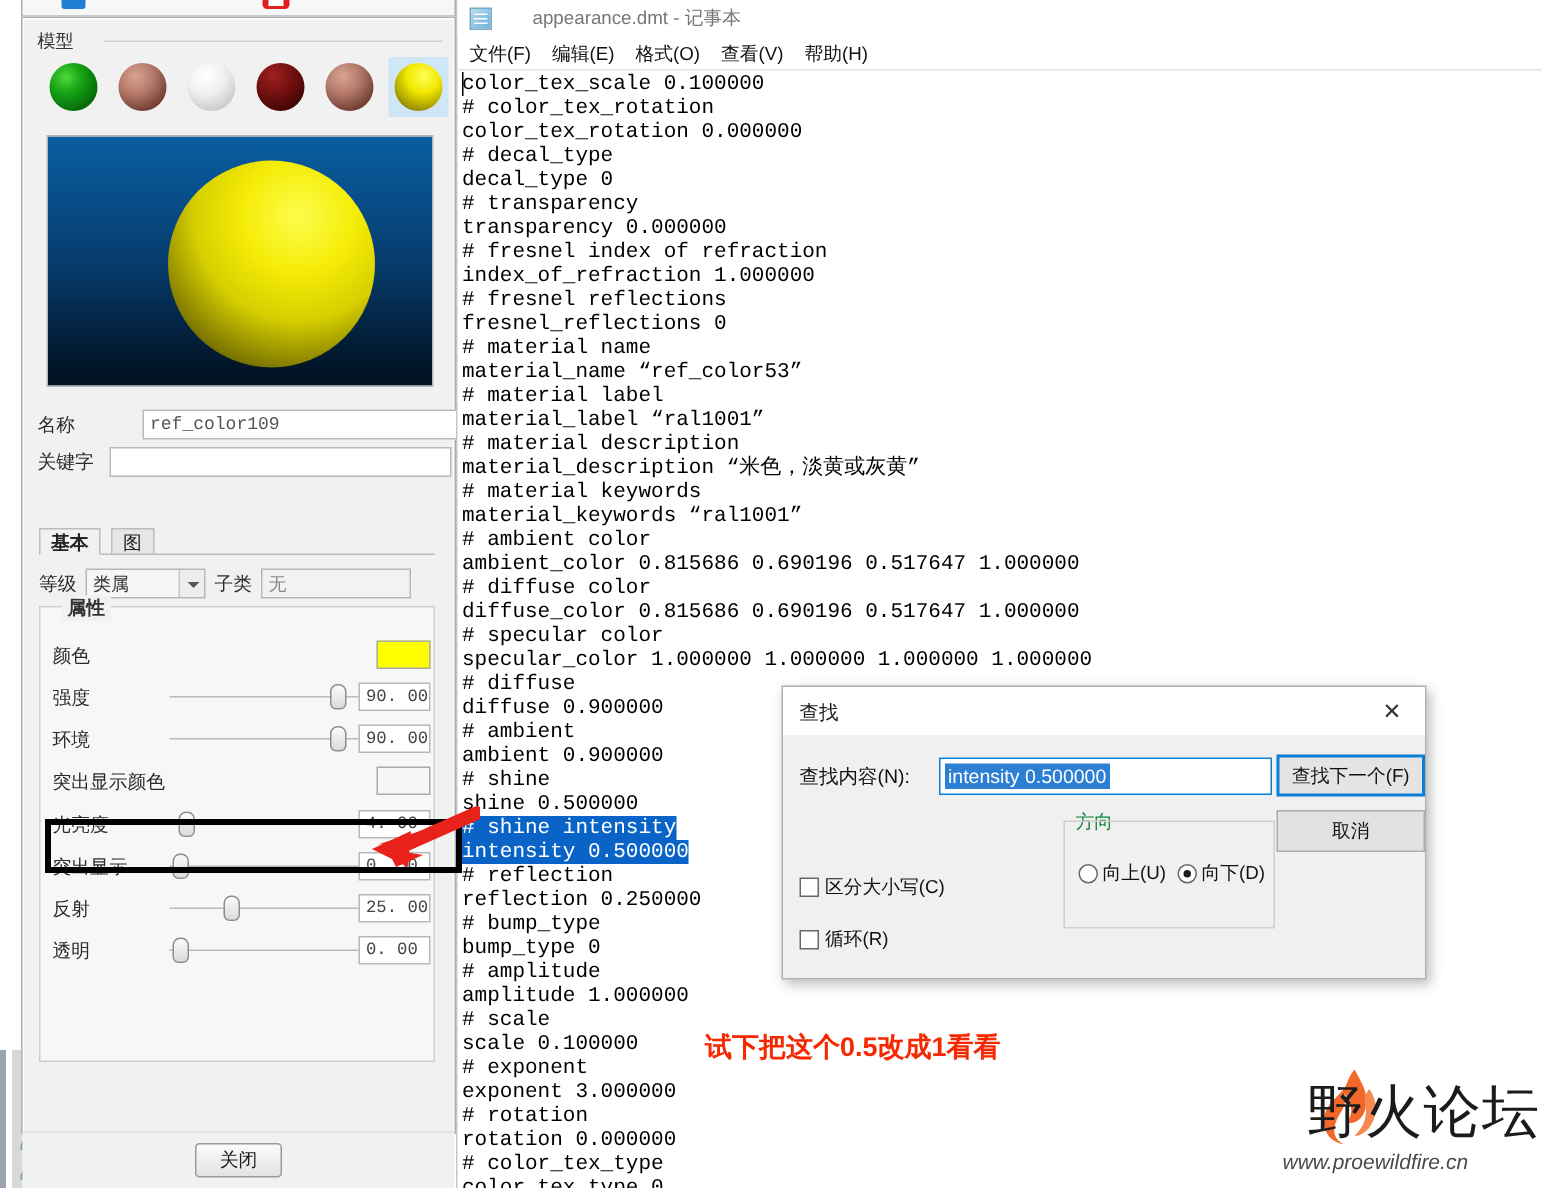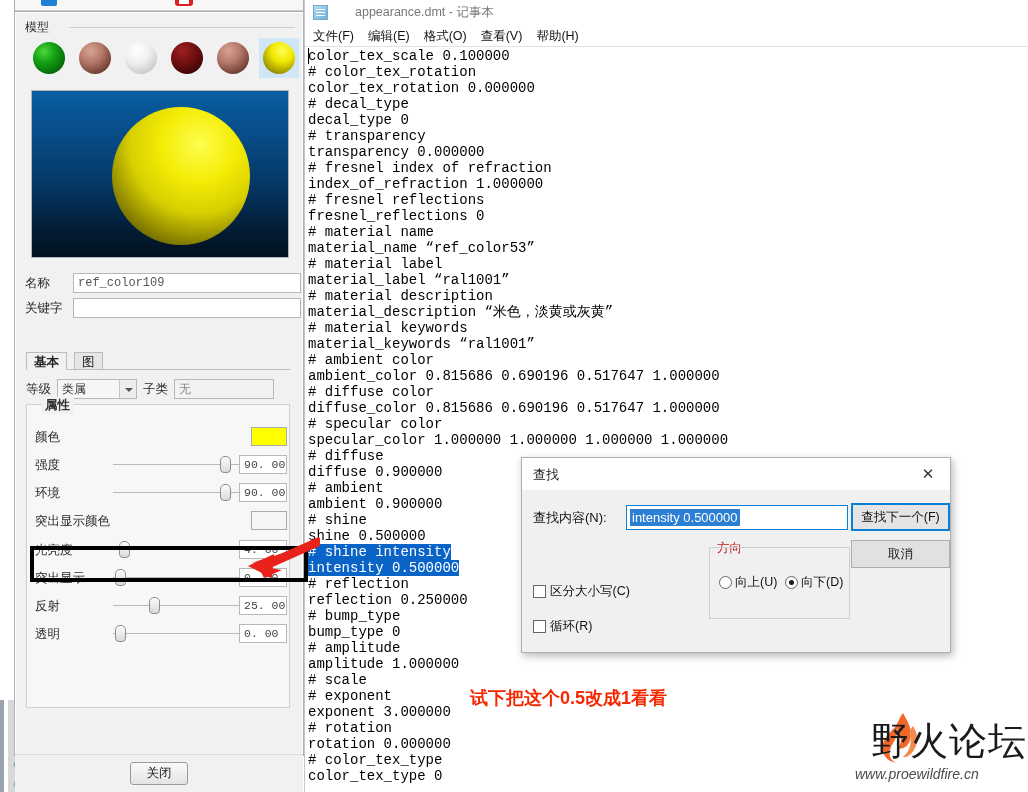--- a/index.html
+++ b/index.html
@@ -323,21 +323,21 @@
     background: #e1e1e1; border: 1px solid #adadad;
     display: flex; align-items: center; justify-content: center;
     font-size: 12.5px; color: #111;
   }
   #direction-group {
     position: absolute; left: 709px; top: 547px; width: 141px; height: 72px;
     border: 1px solid #cfcfcf;
   }
   #direction-title {
     position: absolute; left: 714px; top: 540px; font-size: 12.5px;
-    color: #b91c1c; background: #f0f0f0; padding: 0 3px;
+    color: #15803d; background: #f0f0f0; padding: 0 3px;
   }
   .radio-item {
     position: absolute; display: flex; align-items: center; font-size: 12.5px; color: #111;
   }
   .radio-circle {
     width: 13px; height: 13px; border-radius: 50%;
     border: 1px solid #666; background: #fff; margin-right: 3px;
     position: relative; flex: 0 0 auto;
   }
   .radio-circle.checked::after {
@@ -428,21 +428,21 @@
       </div>
     </div>
   </div>
 
   <div id="material-preview">
     <div id="preview-sphere"></div>
   </div>
 
   <div class="field-row" style="top:260px;">
     <span class="field-label">名称</span>
-    <div class="field-input" style="width:228px;">ref_color109</div>
+    <div class="field-input" style="width:228px;margin-left:22px;">ref_color109</div>
   </div>
   <div class="field-row" style="top:285px;">
     <span class="field-label">关键字</span>
     <div class="field-input" style="width:228px;"></div>
   </div>
 </div>
 
 <div id="prop-tabs">
   <div class="tab active">基本</div>
   <div class="tab inactive">图</div>
@@ -581,20 +581,21 @@
         <div class="line">shine 0.500000</div>
         <div class="line"><span class="sel"># shine intensity</span></div>
         <div class="line"><span class="sel">intensity 0.500000</span></div>
         <div class="line"># reflection</div>
         <div class="line">reflection 0.250000</div>
         <div class="line"># bump_type</div>
         <div class="line">bump_type 0</div>
         <div class="line"># amplitude</div>
         <div class="line">amplitude 1.000000</div>
         <div class="line"># scale</div>
+        <div class="line">scale 0.100000</div>
         <div class="line"># exponent</div>
         <div class="line">exponent 3.000000</div>
         <div class="line"># rotation</div>
         <div class="line">rotation 0.000000</div>
         <div class="line"># color_tex_type</div>
         <div class="line">color_tex_type 0</div>
       </div>
   </div>
 </div>
 

